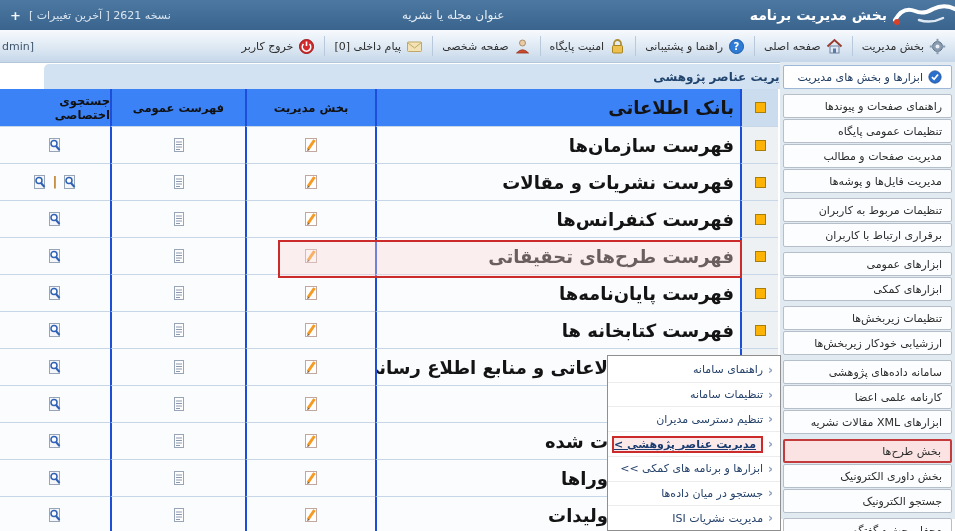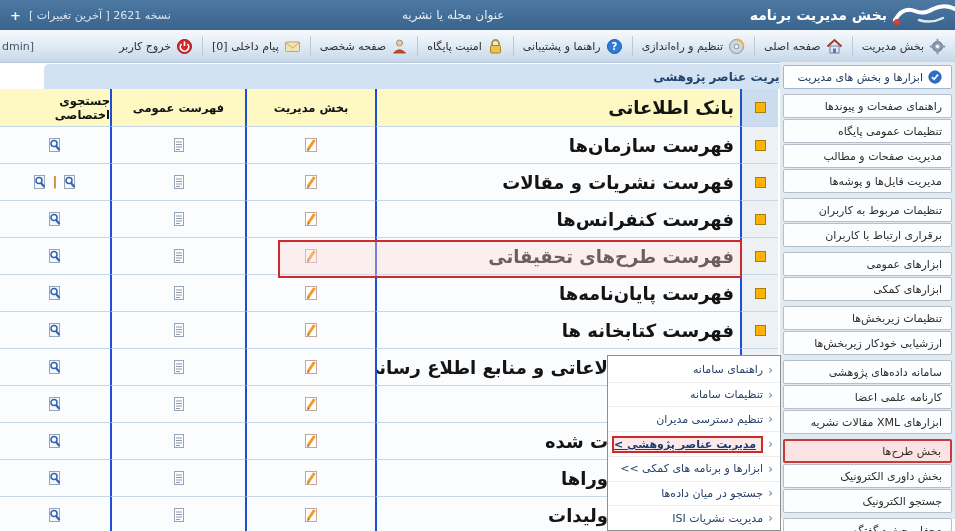--- a/index.html
+++ b/index.html
@@ -49,21 +49,21 @@
   .grid{
     position:absolute;top:89px;left:0;width:778px;
     display:grid;grid-template-columns:38px 365px 130px 135px 110px;
     direction:rtl;z-index:1;
   }
   .cell{
     border-bottom:1px solid #c7d7e8;border-left:2px solid #1d4ed8;
     display:flex;align-items:center;background:#fbfcfe;box-sizing:border-box;
   }
   .cell.nol{border-left:none;}
-  .hrow{background:#fef9c3;height:38px;font-weight:bold;}
+  .hrow{background:#3b82f6;height:38px;font-weight:bold;}
   .drow{height:37px;}
   .bcell{justify-content:center;background:#eef1f4;}
   .hrow.bcell{background:#cbdcee;}
   .lcell{justify-content:flex-start;padding-right:6px;font-weight:bold;font-size:18px;color:#141414;white-space:nowrap;overflow:hidden;}
   .lcell.partial{padding-right:132px;}
   .ccell{justify-content:center;font-size:11.5px;color:#111;}
   .sq{width:9px;height:9px;background:#fcb305;border:1px solid #a87d08;display:inline-block;}
   .ic{width:16px;height:16px;}
   .dsep{color:#b26a00;font-weight:bold;margin:0 5px;font-size:12px;}
   
@@ -202,26 +202,20 @@
     <span>بخش مدیریت</span>
   </div>
   <div class="titem">
     <svg class="ticon">
         <use href="#i-home"></use>
       </svg>
     <span>صفحه اصلی</span>
   </div>
   <div class="titem">
     <svg class="ticon">
-        <use href="#i-disc"></use>
-      </svg>
-    <span>تنظیم و راه‌اندازی</span>
-  </div>
-  <div class="titem">
-    <svg class="ticon">
         <use href="#i-help"></use>
       </svg>
     <span>راهنما و پشتیبانی</span>
   </div>
   <div class="titem">
     <svg class="ticon">
         <use href="#i-lock"></use>
       </svg>
     <span>امنیت پایگاه</span>
   </div>

